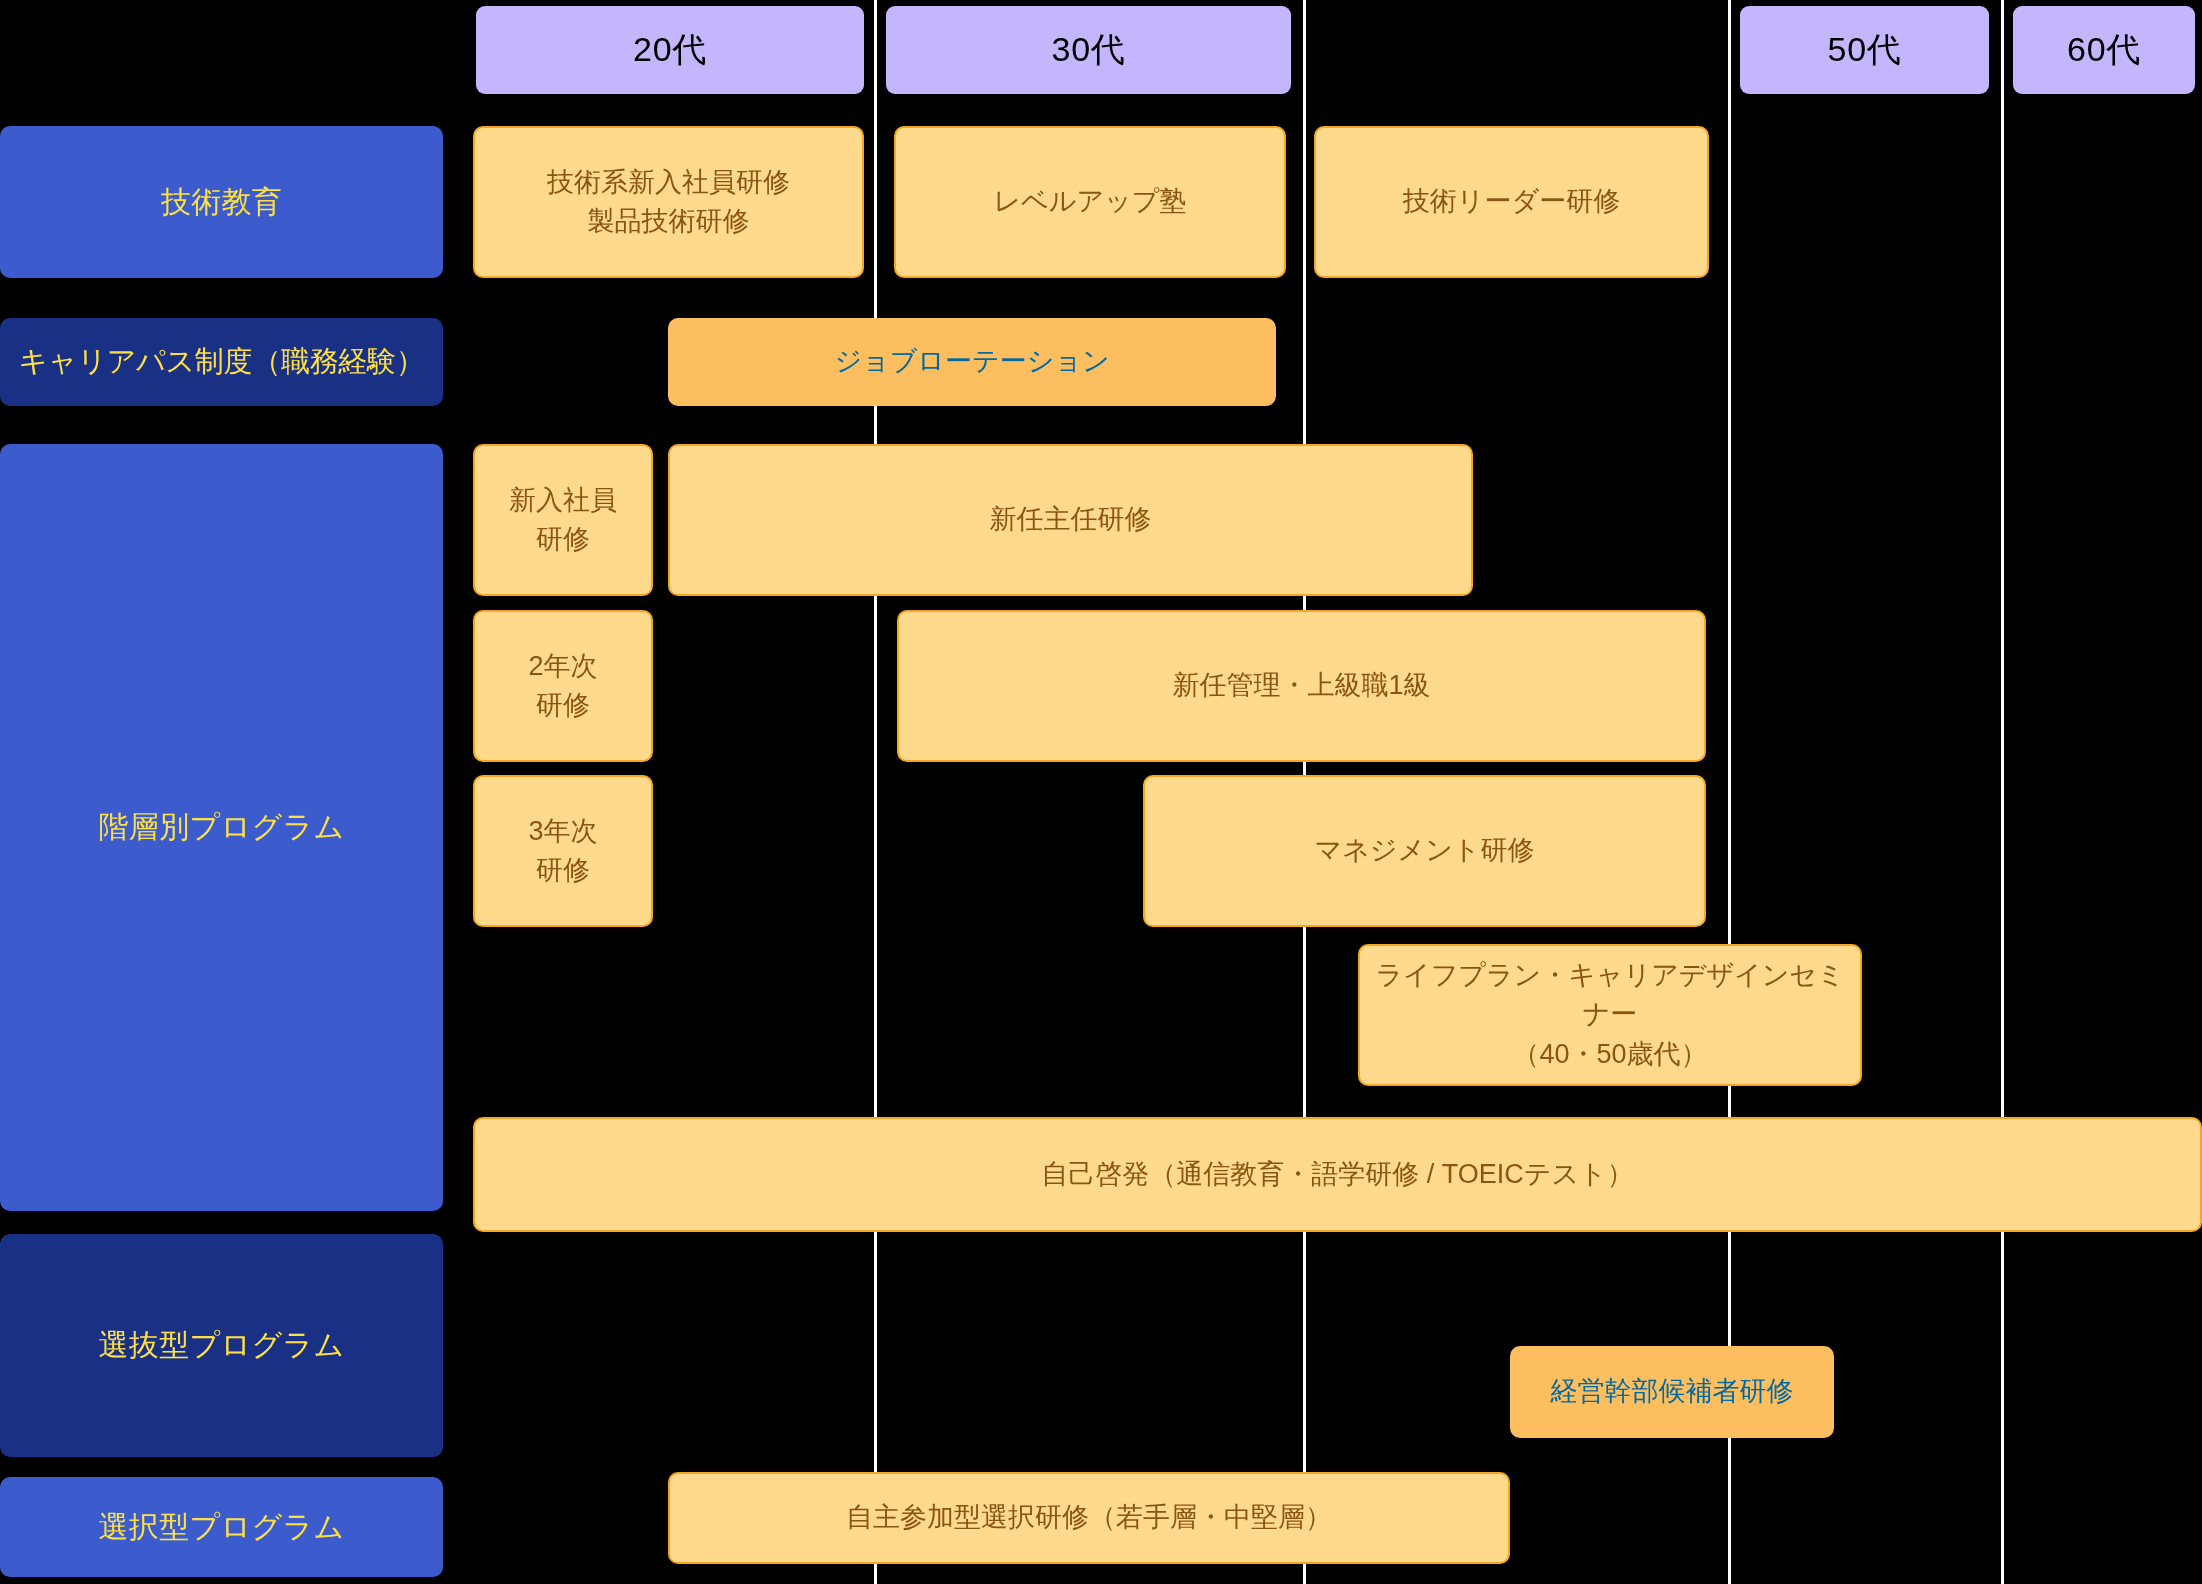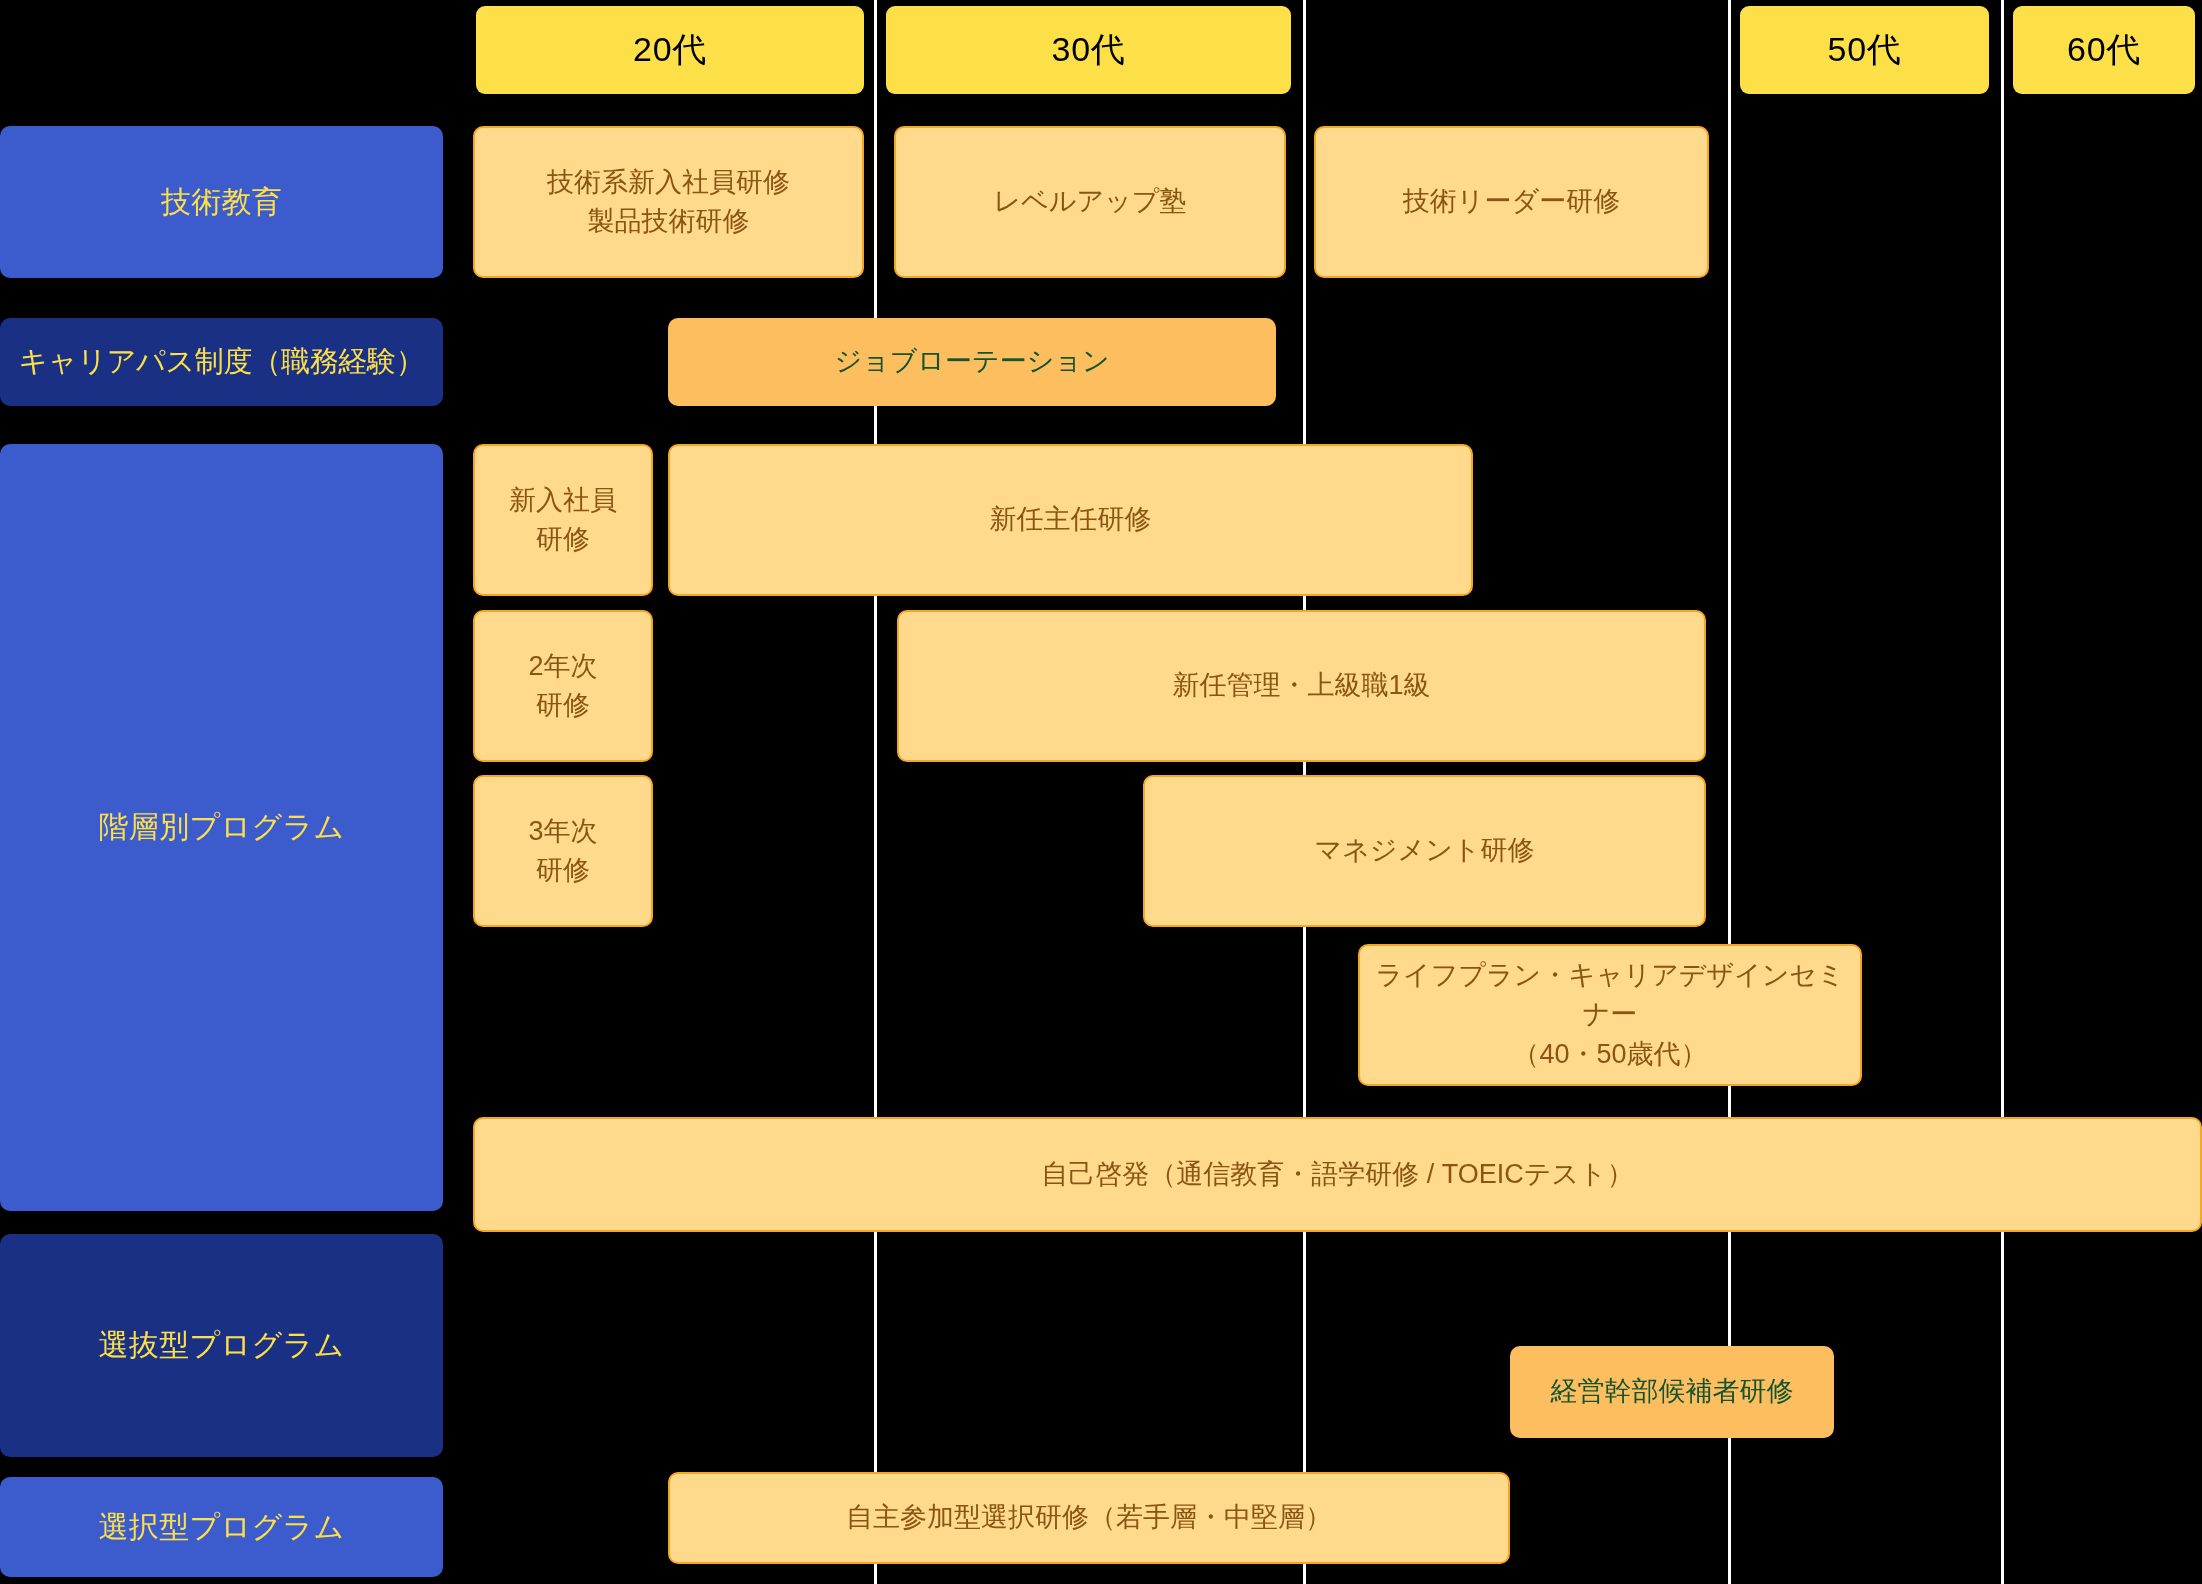--- a/index.html
+++ b/index.html
@@ -22,21 +22,21 @@
     width:3px;
     background:#ffffff;
     top:0;
     bottom:0;
     z-index:1;
   }
 
   
   .decade{
     position:absolute;
-    background:#fde047;
+    background:#c4b5fd;
     color:#000000;
     border-radius:9px;
     display:flex;
     align-items:center;
     justify-content:center;
     font-size:34px;
     font-weight:400;
     letter-spacing:.02em;
     z-index:4;
   }
@@ -79,21 +79,21 @@
     padding:0 8px;
   }
   .bar.pale{
     background:#ffd98c;
     border:2px solid #f5a623;
     color:#8a5512;
   }
   .bar.deep{
     background:#fcbe5f;
     border:2px solid #fcbe5f;
-    color:#14532d;
+    color:#0369a1;
   }
   .bar .lines{display:block;}
   .bar .l2{display:block;}
 </style>
 </head>
 <body>
 
 <div id="canvas">
 
   <div class="divider" style="left:874px;"></div>

